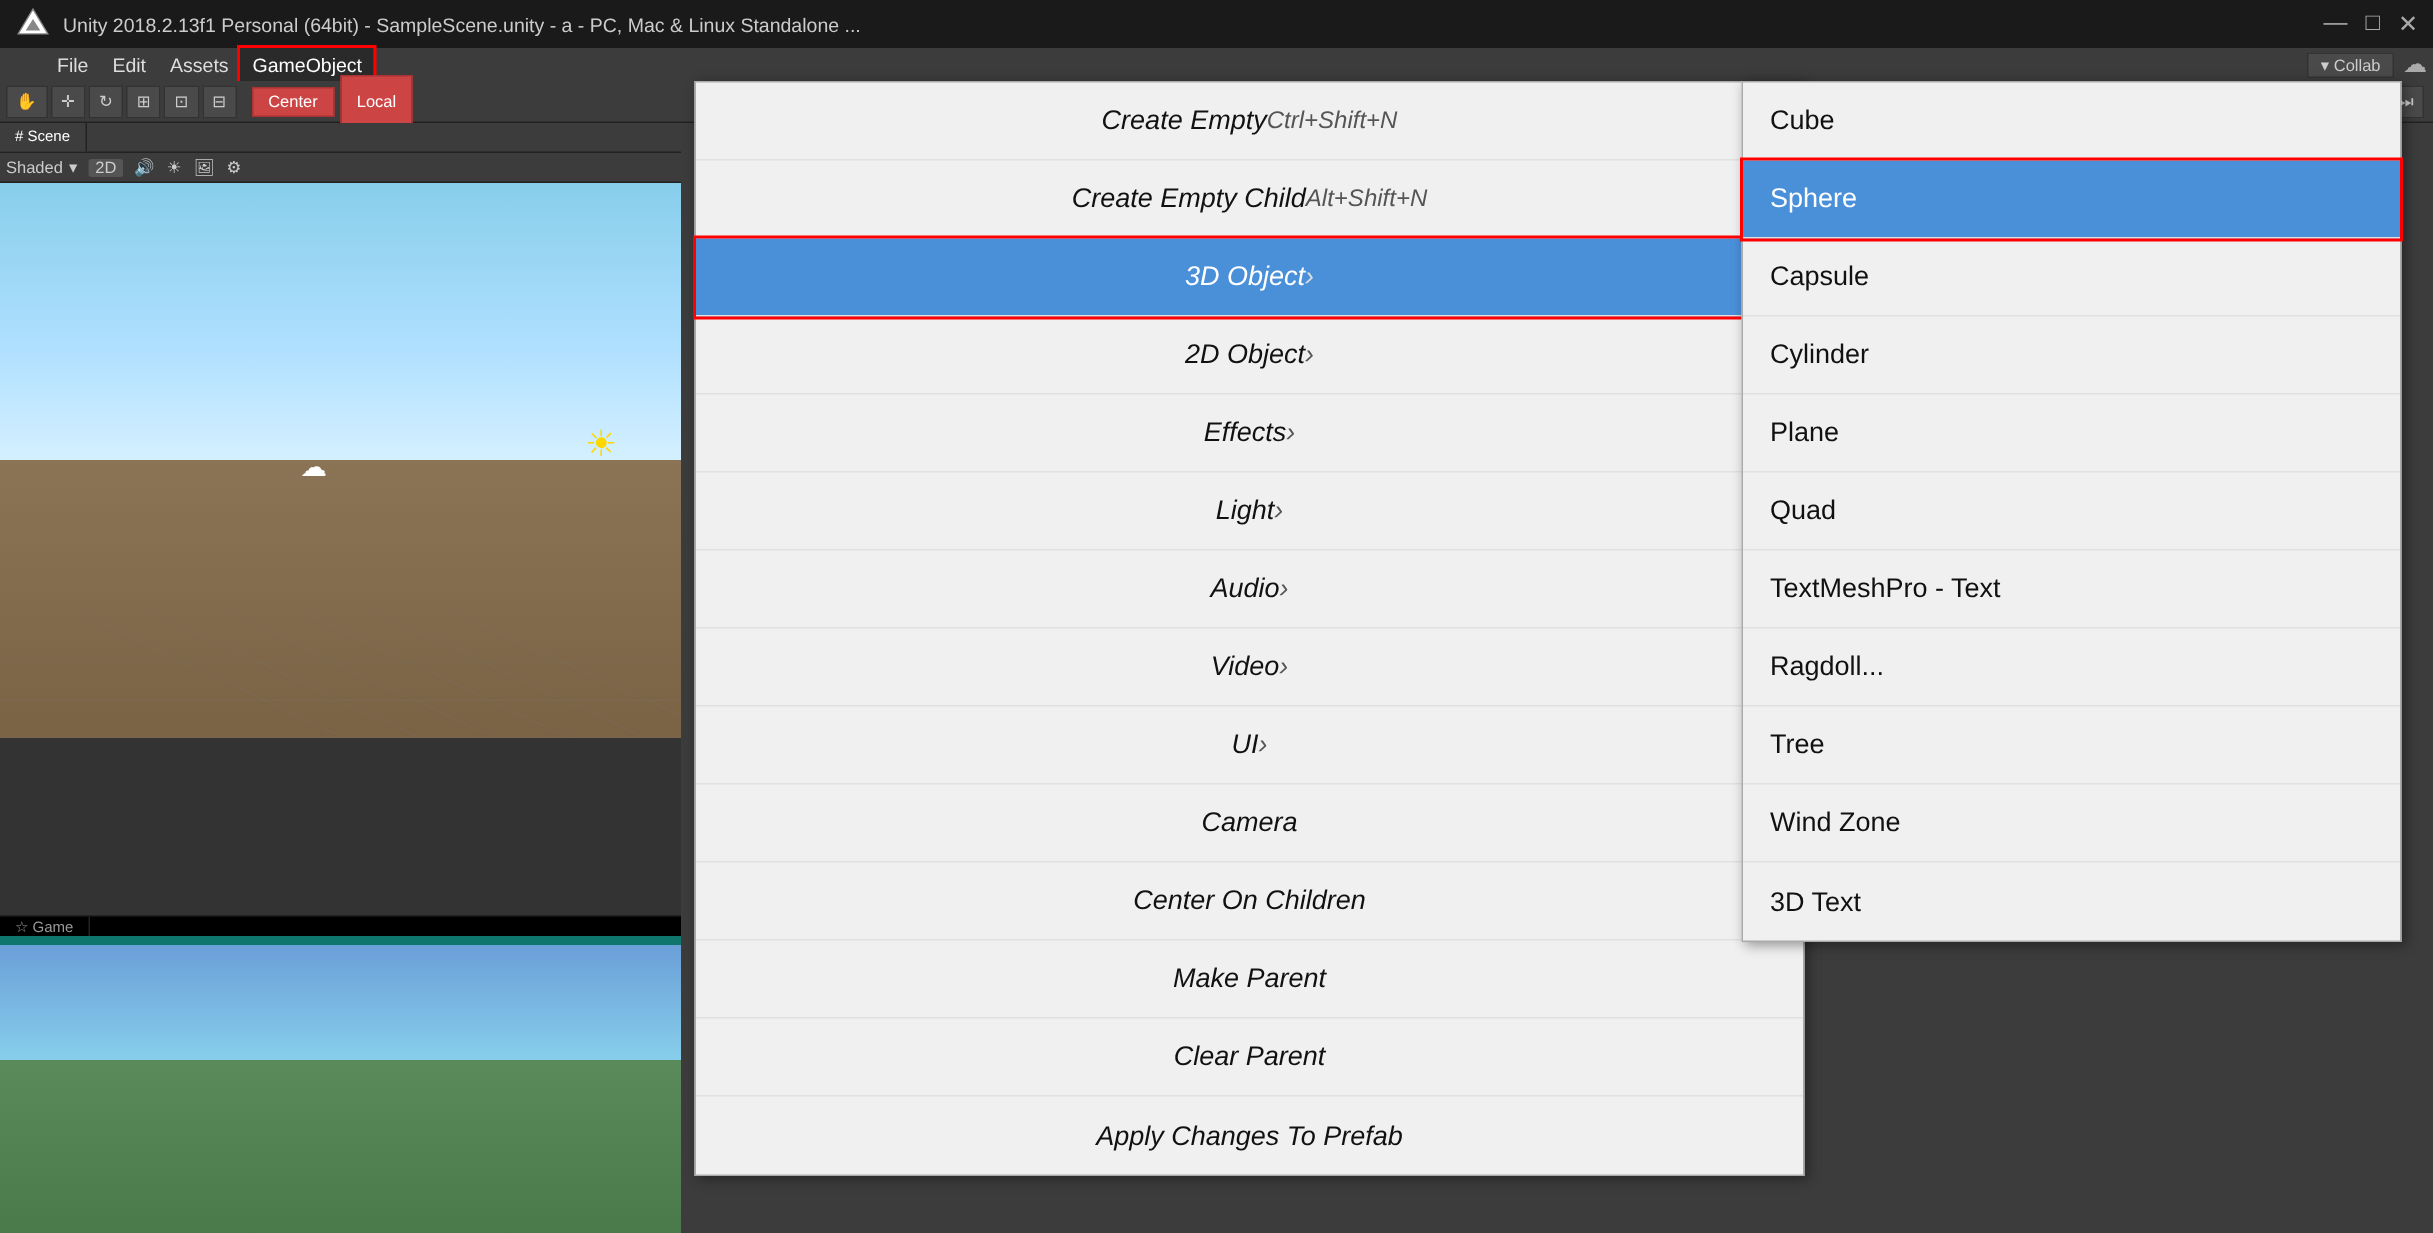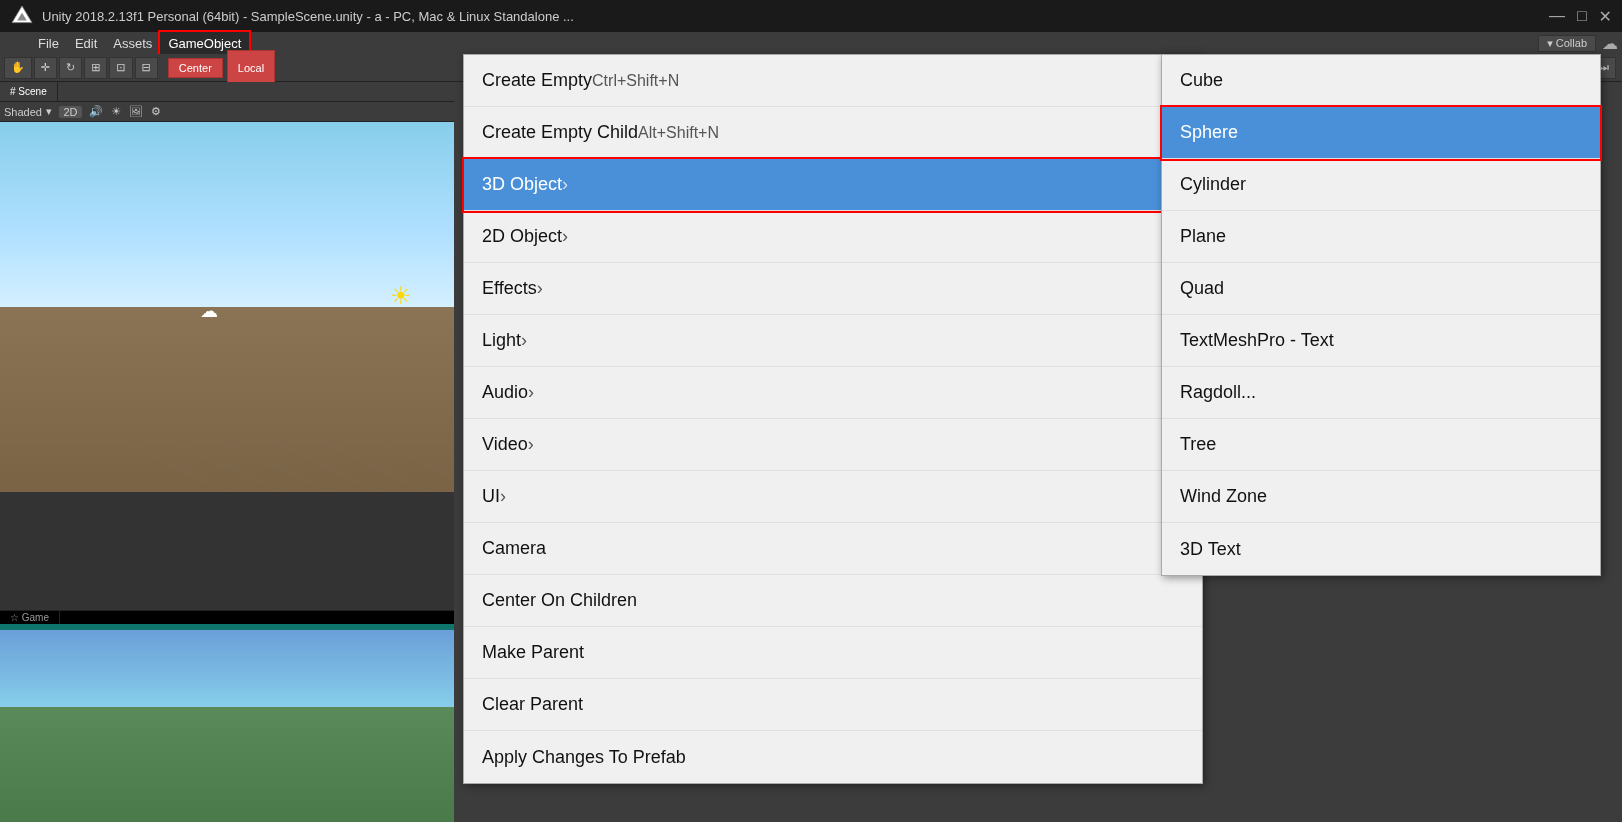--- a/index.html
+++ b/index.html
@@ -167,25 +167,26 @@
       background: #f0f0f0;
       border: 1px solid #aaa;
       box-shadow: 2px 2px 8px rgba(0,0,0,0.4);
       z-index: 100;
       font-size: 18px;
       color: #111;
     }
     .dd-item {
       display: flex;
       align-items: center;
-      justify-content: flex-start;
+      justify-content: center;
       padding: 0 18px;
       cursor: pointer;
       height: 52px;
       border-bottom: 1px solid #e0e0e0;
+      font-style: italic;
     }
     .dd-item.highlighted {
       background: #4a90d9;
       color: white;
       outline: 2px solid red;
     }
     .dd-item .shortcut {
       font-size: 16px;
       color: #555;
     }
@@ -432,20 +433,23 @@
 <div id="dropdown-3dobject">
 
   <div class="dd-item2">
     <span>Cube</span>
   </div>
 
   <div class="dd-item2 highlighted" style="outline: 2px solid red;">
     <span>Sphere</span>
   </div>
 
+  <div class="dd-item2">
+    <span>Capsule</span>
+  </div>
 
   <div class="dd-item2">
     <span>Cylinder</span>
   </div>
 
   <div class="dd-item2">
     <span>Plane</span>
   </div>
 
   <div class="dd-item2">

